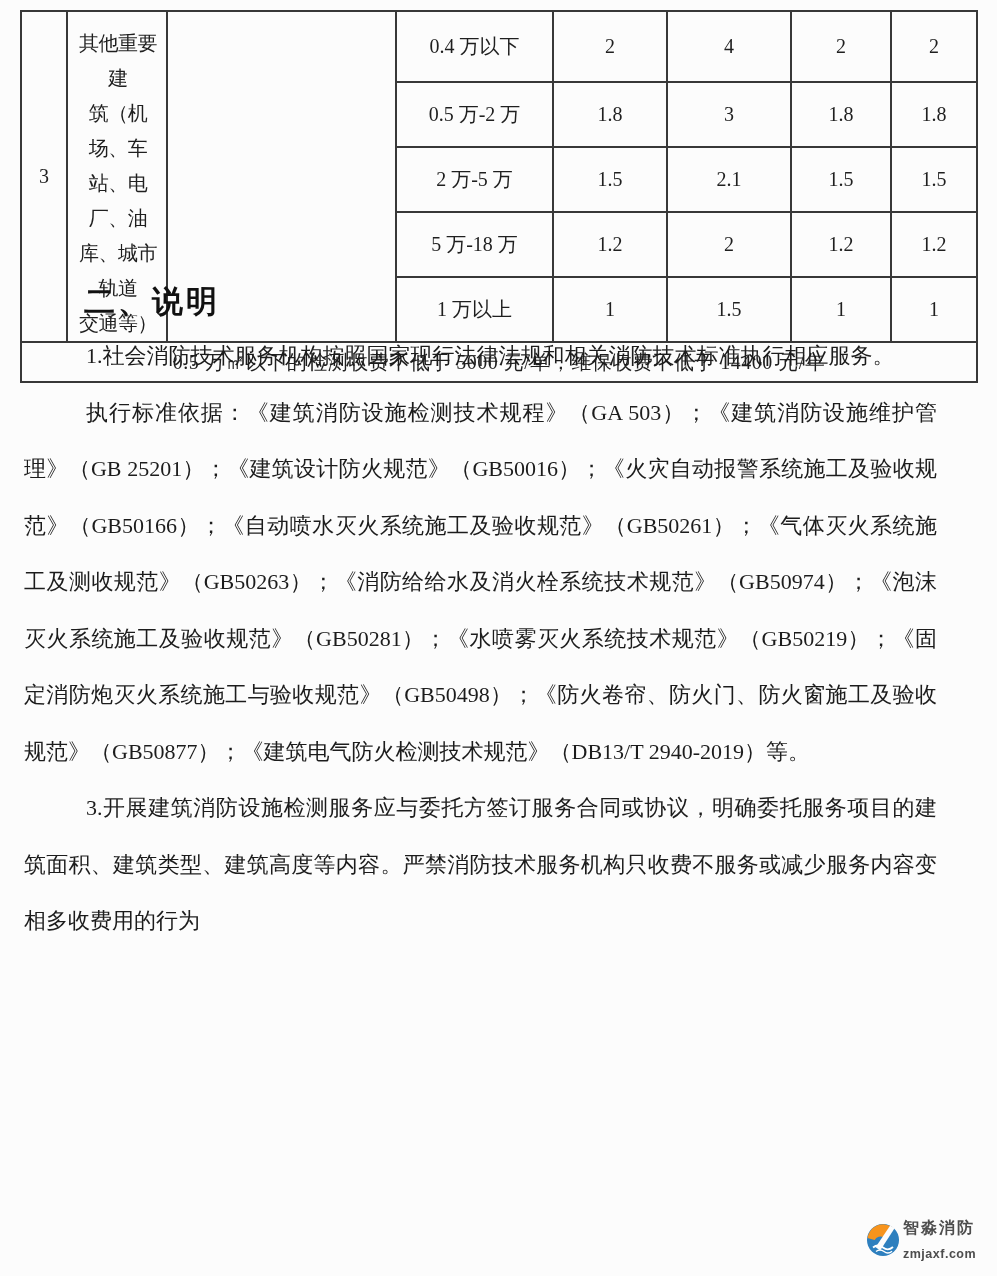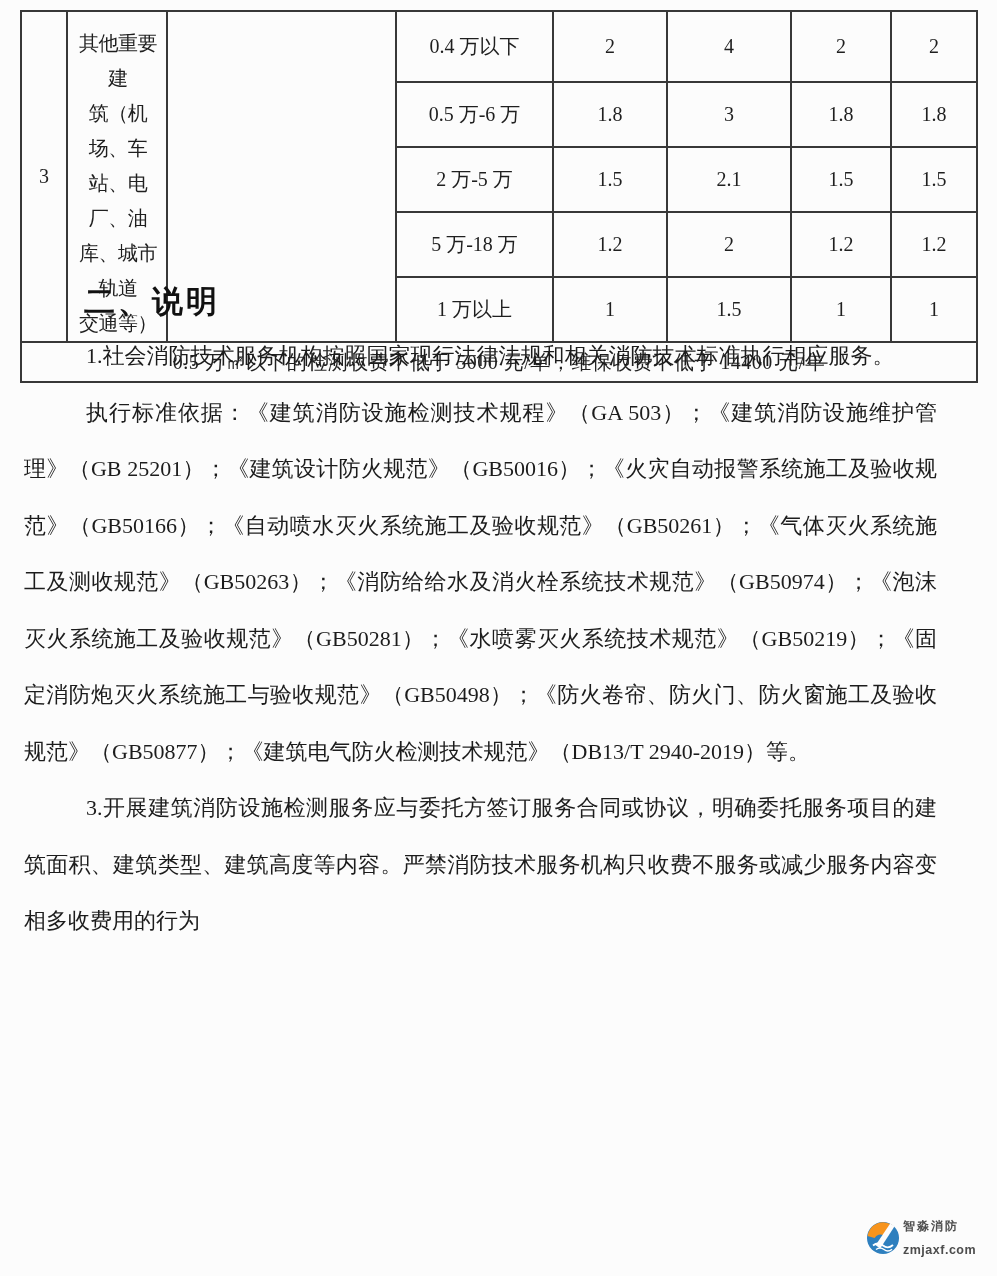--- a/index.html
+++ b/index.html
@@ -65,21 +65,21 @@
 
   
   .brand {
     position:absolute; left:866px; top:1220px;
     display:flex; align-items:center; gap:3px;
     font-family:"Liberation Sans","DejaVu Sans",sans-serif;
   }
   .brand-icon { flex:0 0 auto; display:block; }
   .brand-text { line-height:1; }
   .brand-name {
-    font-size:12px; font-weight:bold; color:#4d4d4d;
+    font-size:16px; font-weight:bold; color:#4d4d4d;
     letter-spacing:2px; white-space:nowrap;
   }
   .brand-domain {
     font-size:12.5px; font-weight:bold; color:#4d4d4d;
     letter-spacing:0.5px; margin-top:12px; white-space:nowrap;
   }
 </style>
 </head>
 <body>
 
@@ -103,21 +103,21 @@
 库、城市轨道
 交通等）</td>
       <td class="c-blank" rowspan="5"></td>
       <td class="c-area">0.4 万以下</td>
       <td class="c-val">2</td>
       <td class="c-val">4</td>
       <td class="c-val">2</td>
       <td class="c-val">2</td>
     </tr>
     <tr class="row-b">
-      <td class="c-area">0.5 万-6 万</td>
+      <td class="c-area">0.5 万-2 万</td>
       <td class="c-val">1.8</td>
       <td class="c-val">3</td>
       <td class="c-val">1.8</td>
       <td class="c-val">1.8</td>
     </tr>
     <tr class="row-b">
       <td class="c-area">2 万-5 万</td>
       <td class="c-val">1.5</td>
       <td class="c-val">2.1</td>
       <td class="c-val">1.5</td>

